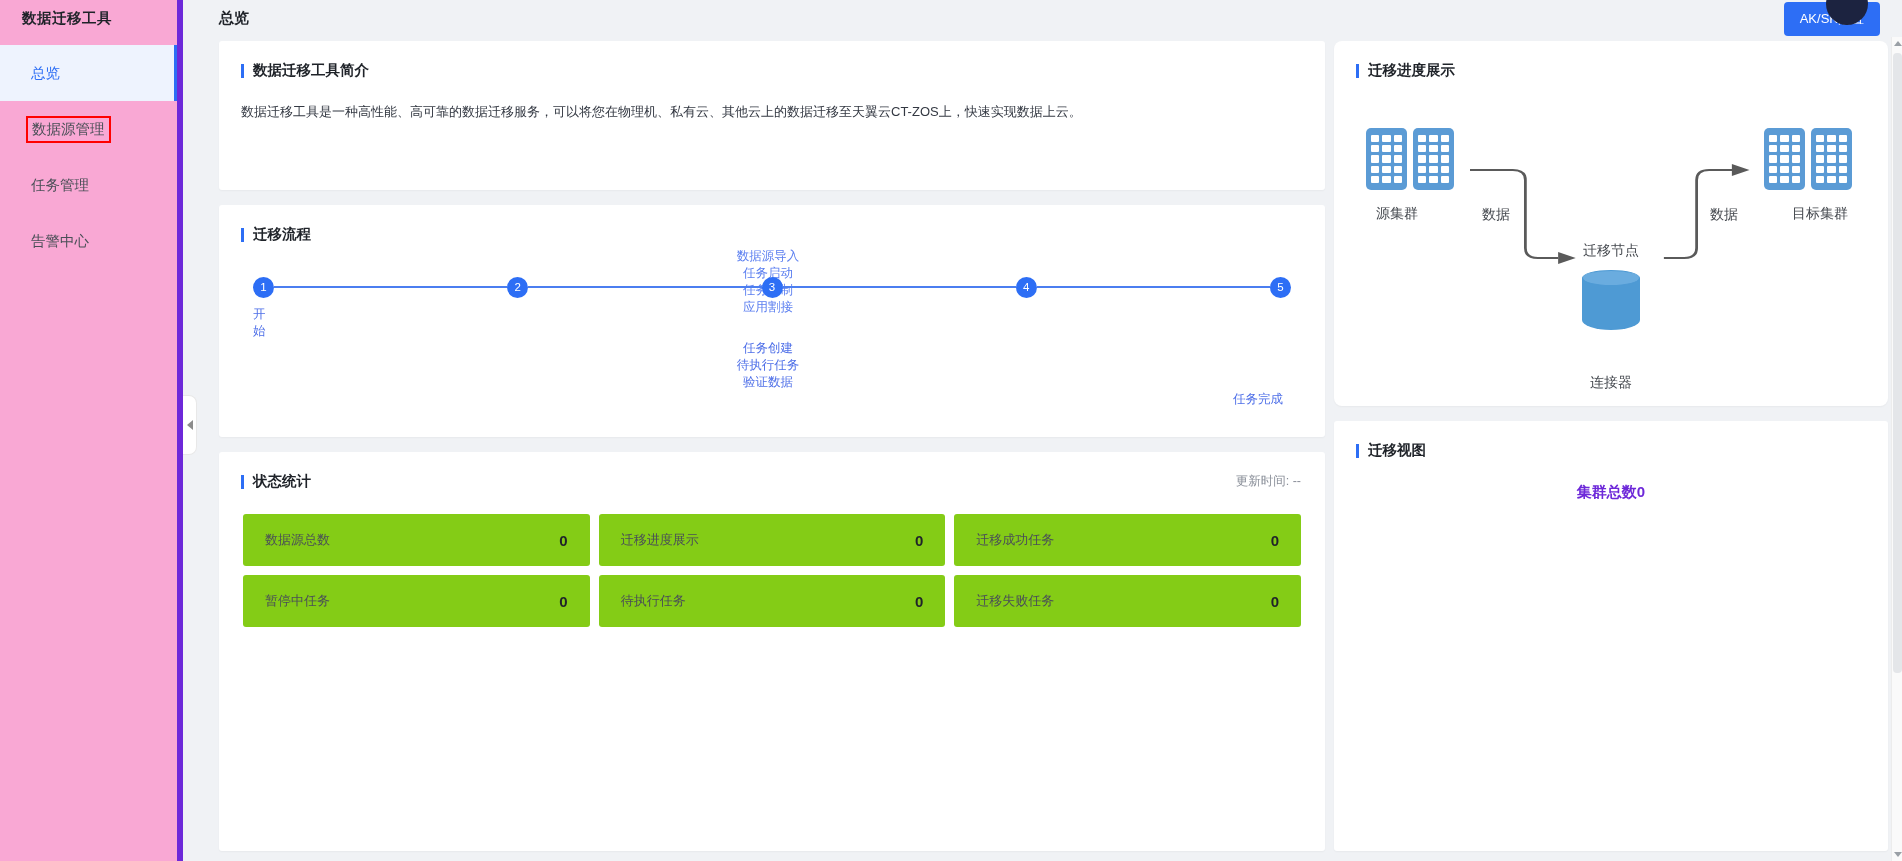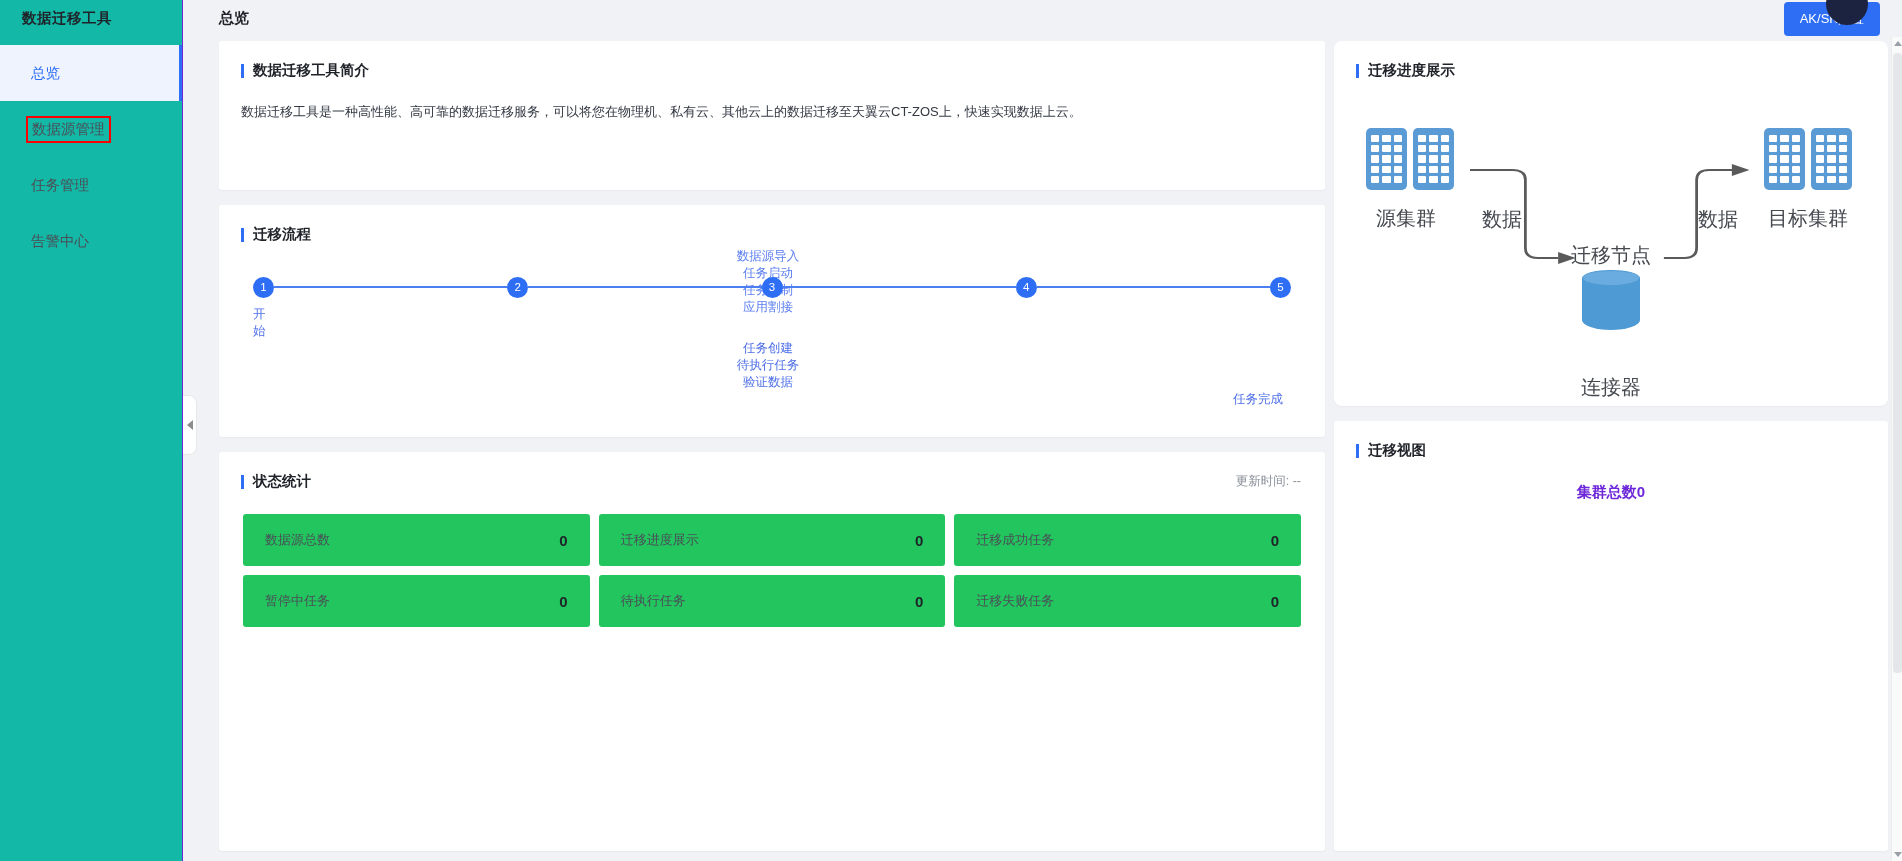--- a/index.html
+++ b/index.html
@@ -6,22 +6,22 @@
   html, body {
     width: 1902px; height: 861px;
     font-family: "Liberation Sans", "DejaVu Sans", sans-serif;
     background: #f0f2f5;
     overflow: hidden;
   }
   .app { display: flex; width: 1902px; height: 861px; position: relative; }
 
   
   .sidebar {
-    width: 183px; height: 861px; background: #14b8a6;
-    border-right: 1px solid #6d28d9; flex: 0 0 183px;
+    width: 183px; height: 861px; background: #f9a8d4;
+    border-right: 6px solid #6d28d9; flex: 0 0 183px;
     position: relative; z-index: 5;
   }
   .brand {
     height: 37px; display: flex; align-items: center;
     padding-left: 22px; font-size: 14.5px; font-weight: bold; color: #1f2329;
     letter-spacing: .5px;
   }
   .nav { margin-top: 8px; }
   .nav-item {
     height: 56px; display: flex; align-items: center;
@@ -129,41 +129,41 @@
   .lbl { font-size: 12.5px; color: #5a7ef0; text-align: center; }
   .lbl.blue-d { color: #4e6fe8; }
 
   
   .card-status { flex: 1; min-height: 0; }
   .stat-grid {
     display: grid; grid-template-columns: repeat(3, 1fr);
     gap: 9px; padding: 23px 24px 0 24px;
   }
   .stat-box {
-    background: #22c55e; border-radius: 3px; height: 52px;
+    background: #84cc16; border-radius: 3px; height: 52px;
     display: flex; align-items: center; padding: 0 22px;
     font-size: 13px; color: #4a4f57;
   }
   .stat-box .val {
     margin-left: auto; font-size: 15px; font-weight: bold; color: #1f2329;
   }
 
   
   .card-progress { height: 365px; position: relative; border-radius: 8px; }
   .diagram { position: relative; width: 100%; height: 300px; }
   .rack-group { position: absolute; display: flex; gap: 6px; }
   .rack {
     width: 41px; height: 62px; background: #5b9bd5;
     border-radius: 5px; padding: 7px 5px;
     display: grid; grid-template-columns: repeat(3, 1fr);
     grid-template-rows: repeat(5, 1fr); gap: 3px 3px;
   }
   .rack i { display: block; background: #ffffff; border-radius: 1px; }
   .diag-label {
-    position: absolute; font-size: 20px; color: #45494f; white-space: nowrap;
+    position: absolute; font-size: 14px; color: #45494f; white-space: nowrap;
   }
   .cylinder { position: absolute; width: 58px; height: 66px; }
   .cyl-body {
     position: absolute; top: 8px; left: 0; width: 58px; height: 52px;
     background: #4e9ad4; border-radius: 0 0 29px 29px / 0 0 10px 10px;
   }
   .cyl-top {
     position: absolute; top: 0; left: 0; width: 58px; height: 16px;
     background: #6aacdf; border-radius: 50%;
     border: 1px solid #4e9ad4;

